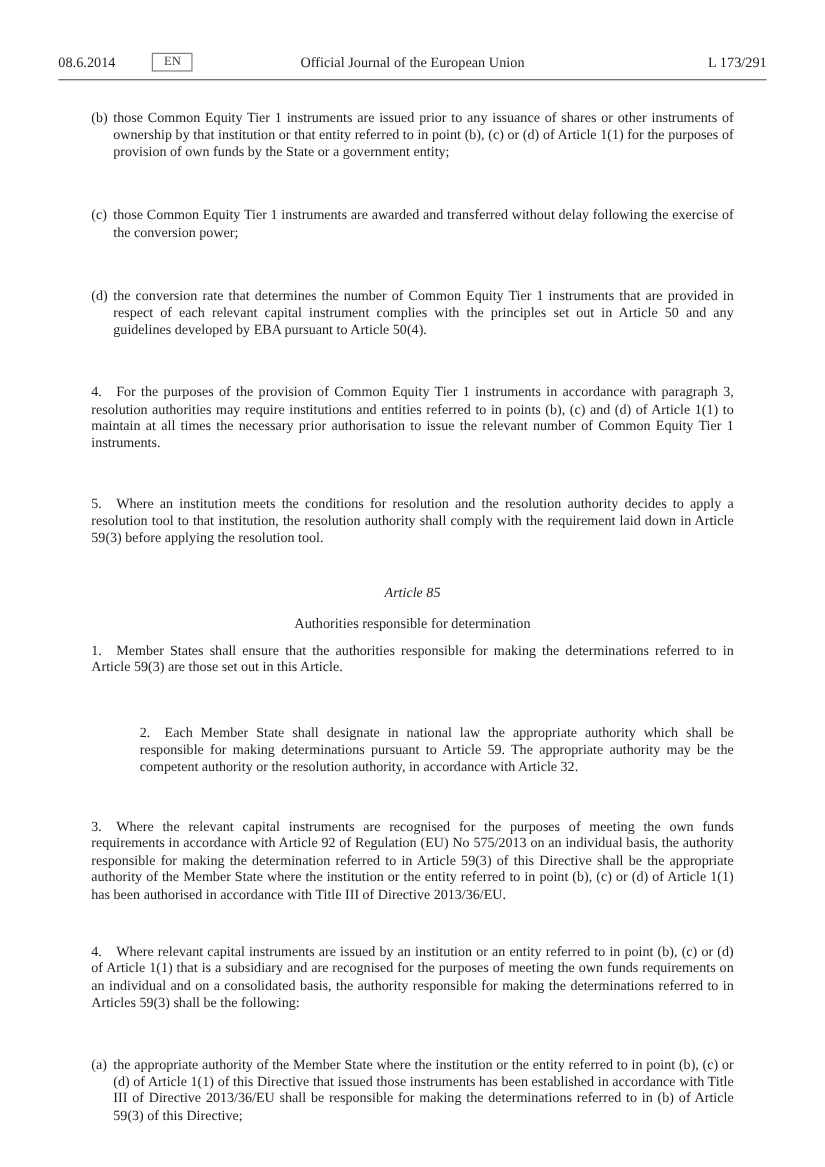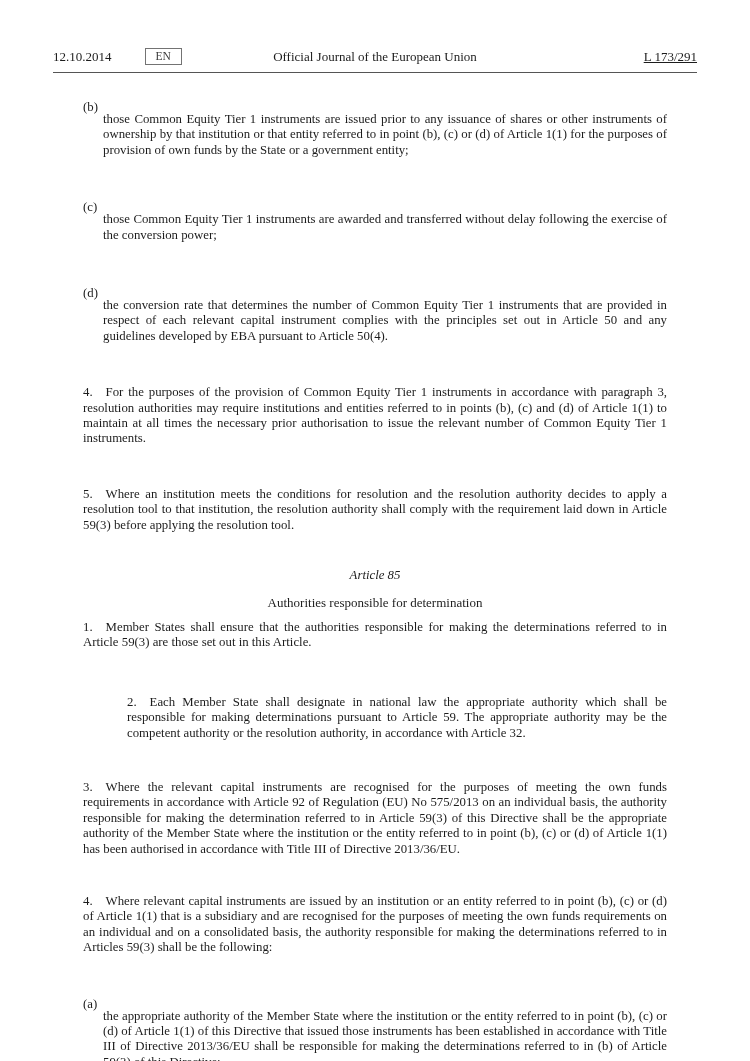--- a/index.html
+++ b/index.html
@@ -40,21 +40,20 @@
   }
   .header-title {
     flex: 0 0 auto;
     text-align: left;
     white-space: nowrap;
   }
   .header-right {
     flex: 1 1 0;
     text-align: right;
     white-space: nowrap;
-    text-decoration: underline;
   }
   .header-rule {
     border: none;
     border-top: 1px solid #555555;
     margin: 7px 0 0 0;
   }
   
   .doc-body {
     padding: 27px 30px 0 30px;
     font-size: 12.8px;
@@ -64,21 +63,20 @@
     display: flex;
     align-items: flex-start;
   }
   .point-label {
     flex: 0 0 20px;
     white-space: nowrap;
   }
   .point-text {
     flex: 1 1 auto;
     text-align: justify;
-    margin-top: 12px;
   }
   .num-para {
     margin: 0;
     text-align: justify;
   }
   .para-num {
     padding-right: 13px;
   }
   .mb-b  { margin-bottom: 42px; }
   .mb-c  { margin-bottom: 43px; }
@@ -101,21 +99,21 @@
     font-size: 13px;
   }
 </style>
 </head>
 <body>
 
 <div class="page">
 
   <div class="header-row">
     <div class="header-left">
-      <span class="header-date">12.10.2014</span>
+      <span class="header-date">08.6.2014</span>
       <span class="lang-badge">EN</span>
     </div>
     <div class="header-title">Official Journal of the European Union</div>
     <div class="header-right">L 173/291</div>
   </div>
   <hr class="header-rule">
 
   <div class="doc-body">
 
     <div class="point-item mb-b">

